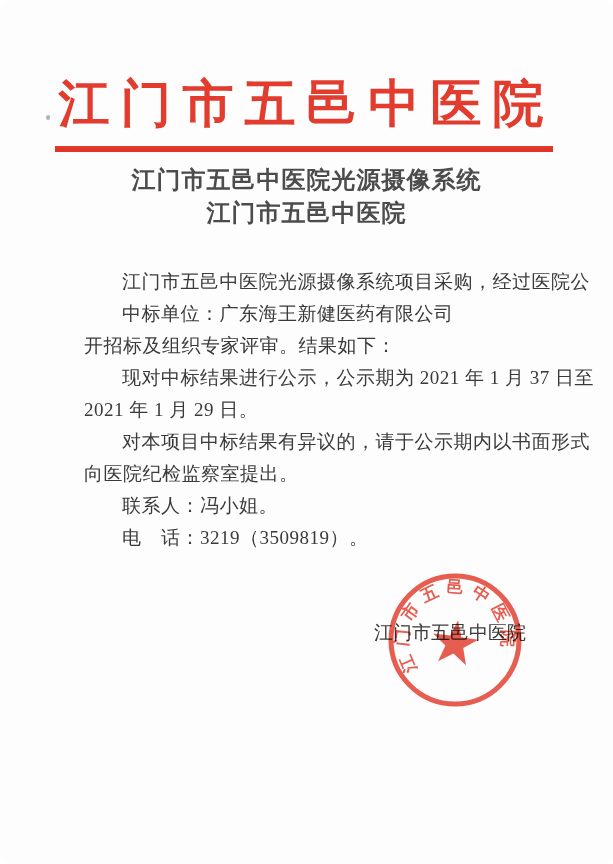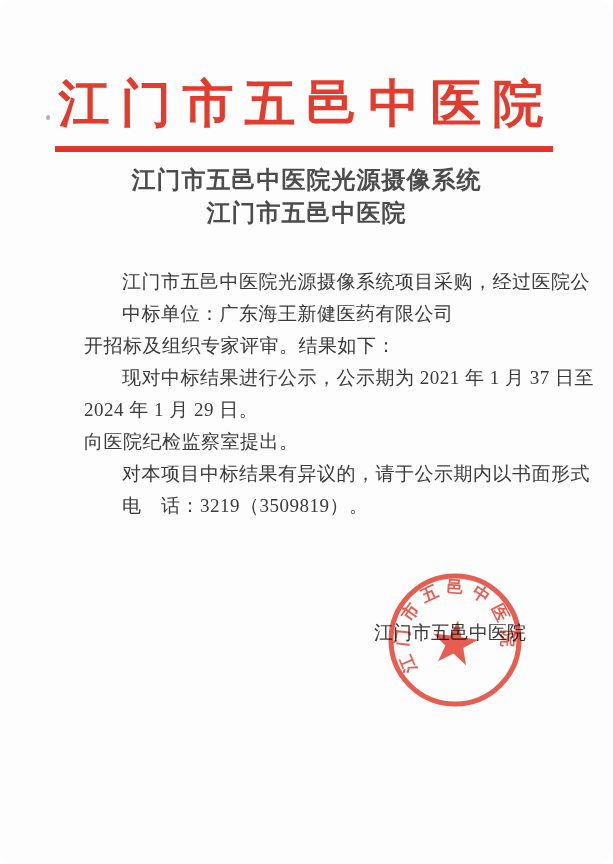--- a/index.html
+++ b/index.html
@@ -104,23 +104,24 @@
   <div class="doc-title">
     <div>江门市五邑中医院光源摄像系统</div>
     <div>江门市五邑中医院</div>
   </div>
 
   <div class="body-text">
     <div class="body-line indent">江门市五邑中医院光源摄像系统项目采购，经过医院公</div>
     <div class="body-line indent">中标单位：广东海王新健医药有限公司</div>
     <div class="body-line">开招标及组织专家评审。结果如下：</div>
     <div class="body-line indent">现对中标结果进行公示，公示期为 2021 年 1 月 37 日至</div>
-    <div class="body-line">2024 年 1 月 29 日。</div>
+    <div class="body-line">2021 年 1 月 29 日。</div>
+    <div class="body-line indent">对本项目中标结果有异议的，请于公示期内以书面形式</div>
     <div class="body-line">向医院纪检监察室提出。</div>
-    <div class="body-line indent">对本项目中标结果有异议的，请于公示期内以书面形式</div>
+    <div class="body-line indent">联系人：冯小姐。</div>
     <div class="body-line indent">电　话：3219（3509819）。</div>
   </div>
 
   <div class="signature-block">
     <div>江门市五邑中医院</div>
   </div>
 
   <svg class="stamp" viewBox="0 0 160 160" xmlns="http://www.w3.org/2000/svg">
     <circle cx="80" cy="80" r="64" fill="none" stroke="#e5473a" stroke-width="5"></circle>
     <polygon points="80,60 85.6,76.3 102.8,76.6 89,86.9 94.1,103.4 80,93.5 65.9,103.4 71,86.9 57.2,76.6 74.4,76.3" fill="#e5473a" transform="rotate(8 80 82)"></polygon>

